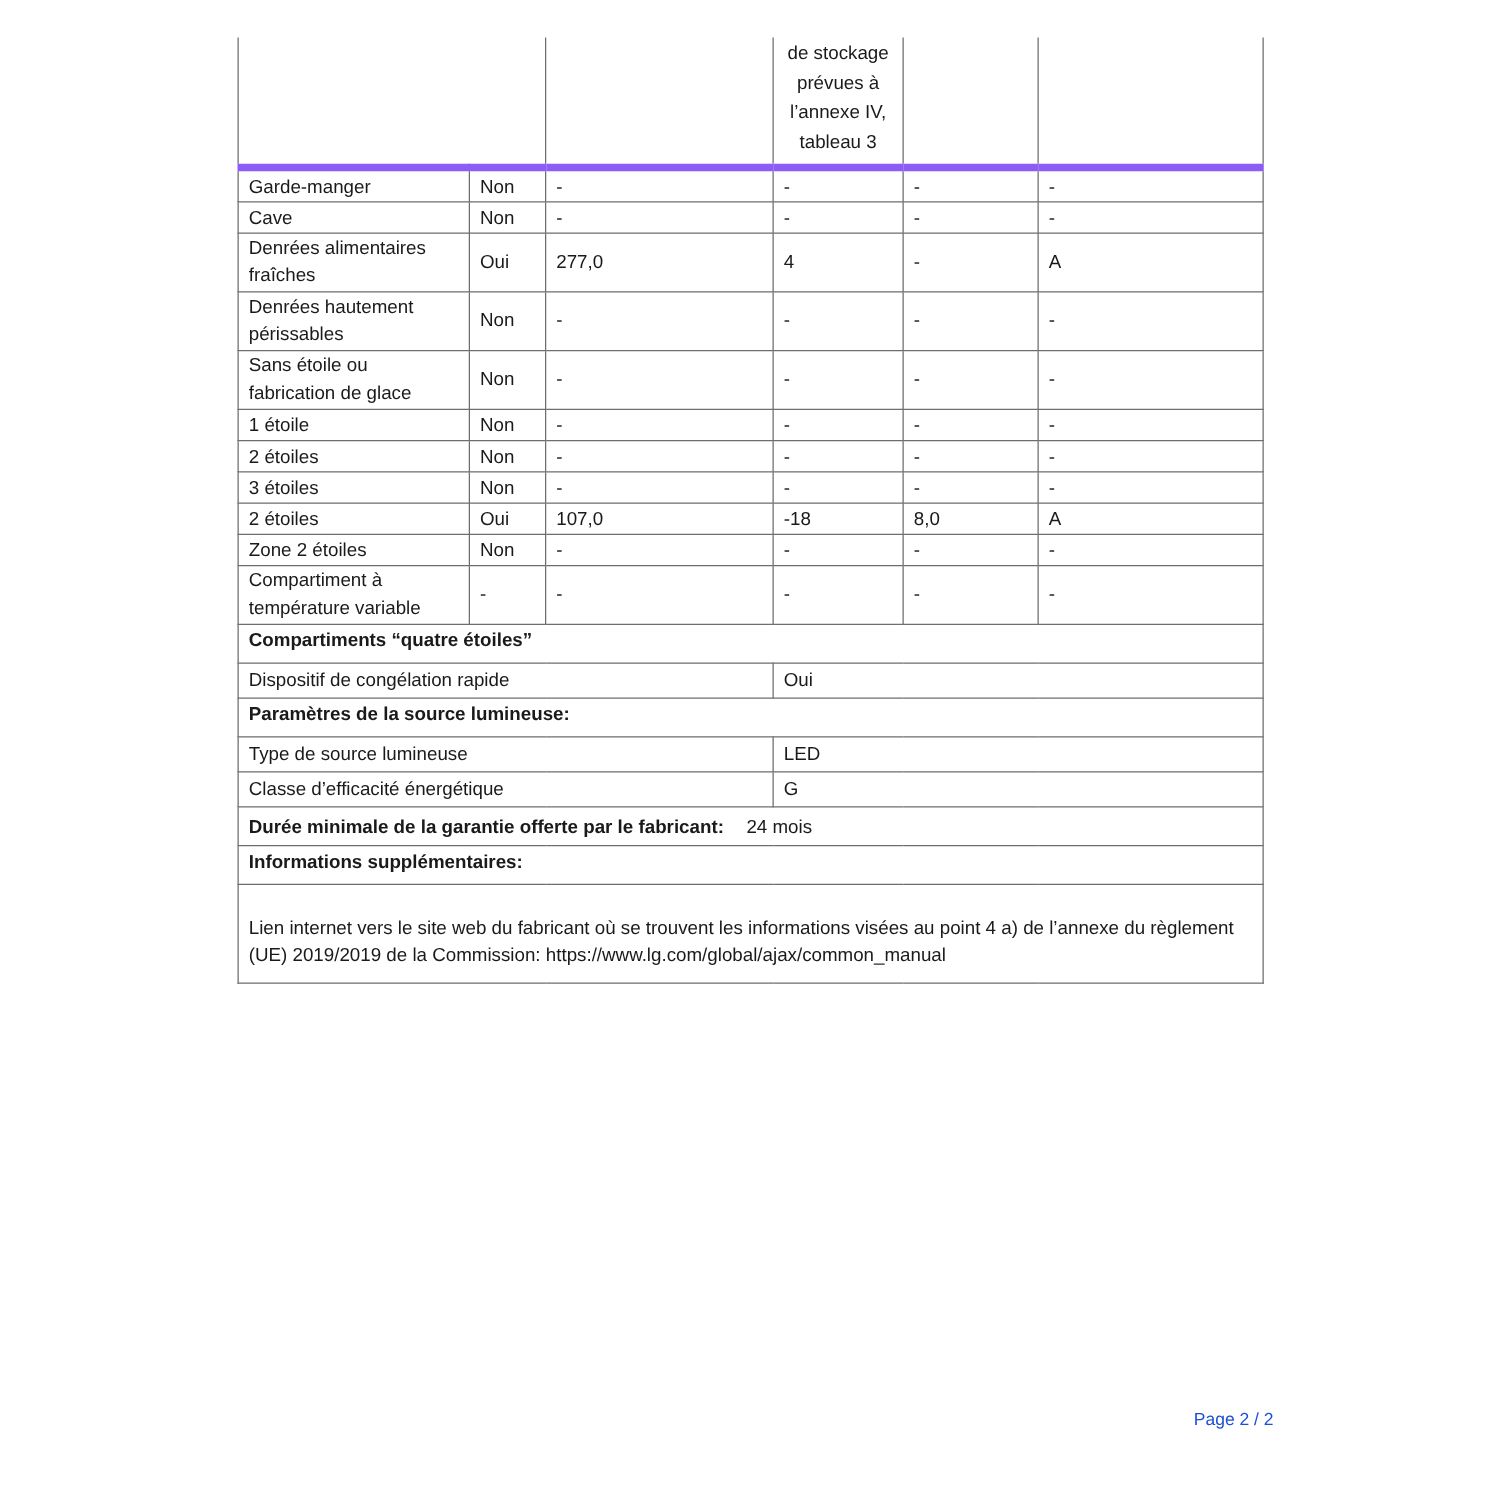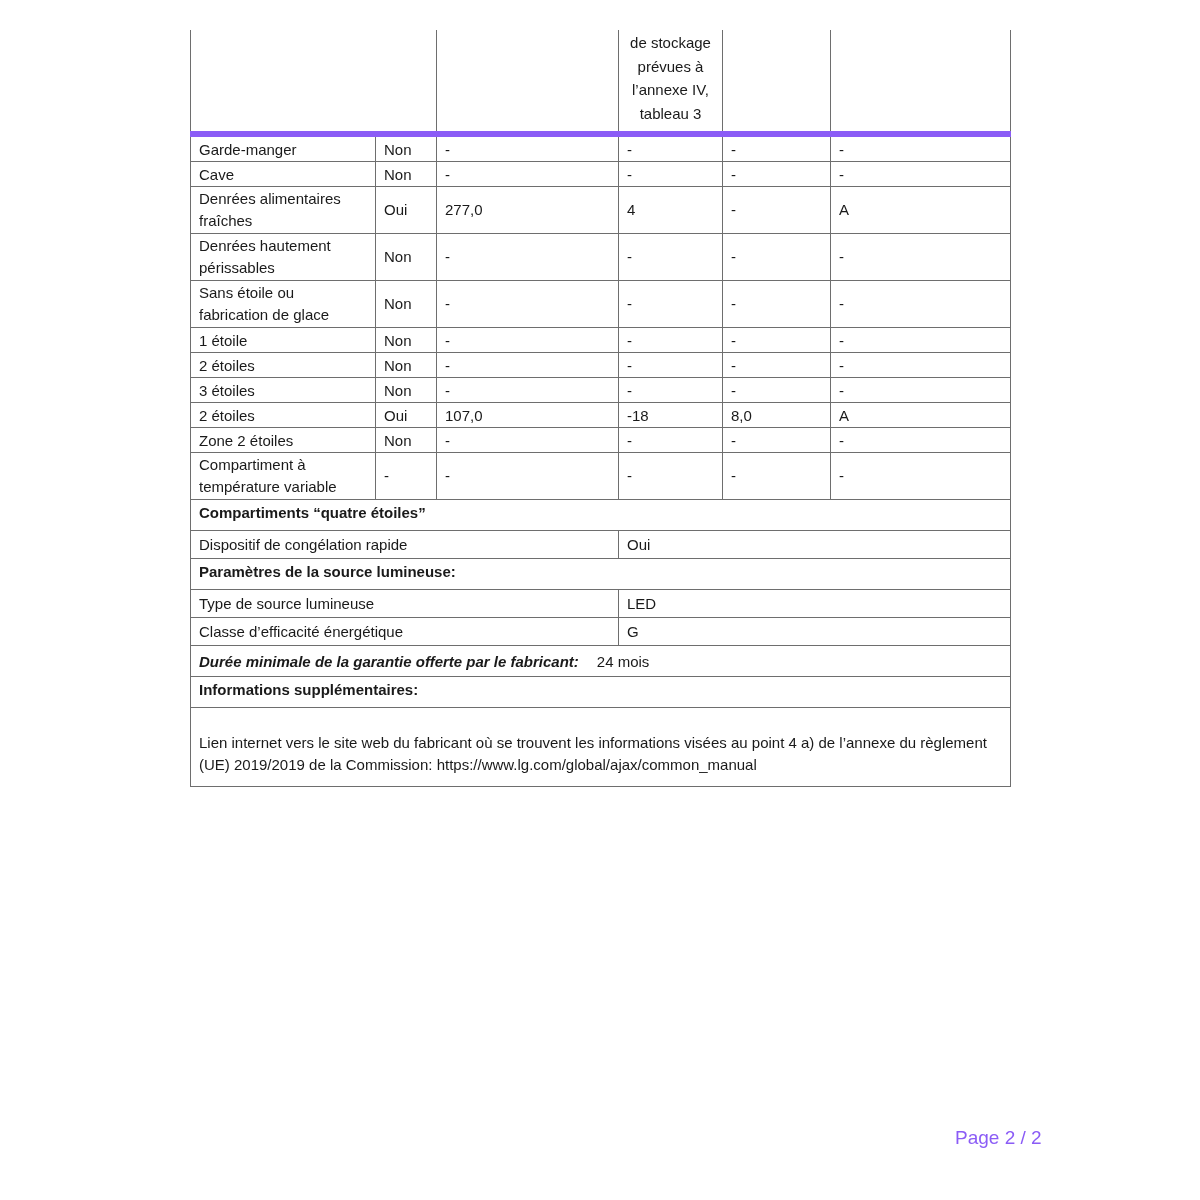--- a/index.html
+++ b/index.html
@@ -48,36 +48,36 @@
   tr.double td { height: 44px; line-height: 22px; }
   td.center { }
   tr.section td {
     font-weight: bold;
     vertical-align: top;
     padding-top: 4px;
     height: 25px;
   }
   tr.kv td { height: 25px; }
   tr.warranty td { height: 28px; vertical-align: middle; }
-  tr.warranty .w-label { font-weight: bold; font-style: italic; }
+  tr.warranty .w-label { font-weight: bold; }
   tr.warranty .w-value { font-weight: normal; margin-left: 18px; }
   tr.freeform td {
     height: 52px;
     vertical-align: middle;
     line-height: 22px;
     padding-top: 20px;
     padding-bottom: 6px;
     margin-left: 16px;
   }
   .page-footer {
     position: absolute;
     left: 955px;
     top: 1127px;
-    font-size: 19px;
-    color: #8b5cf6;
+    font-size: 14px;
+    color: #1d4ed8;
   }
 </style>
 </head>
 <body>
 
 <table class="doc-table">
   <colgroup>
     <col style="width:185px">
     <col style="width:61px">
     <col style="width:182px">

